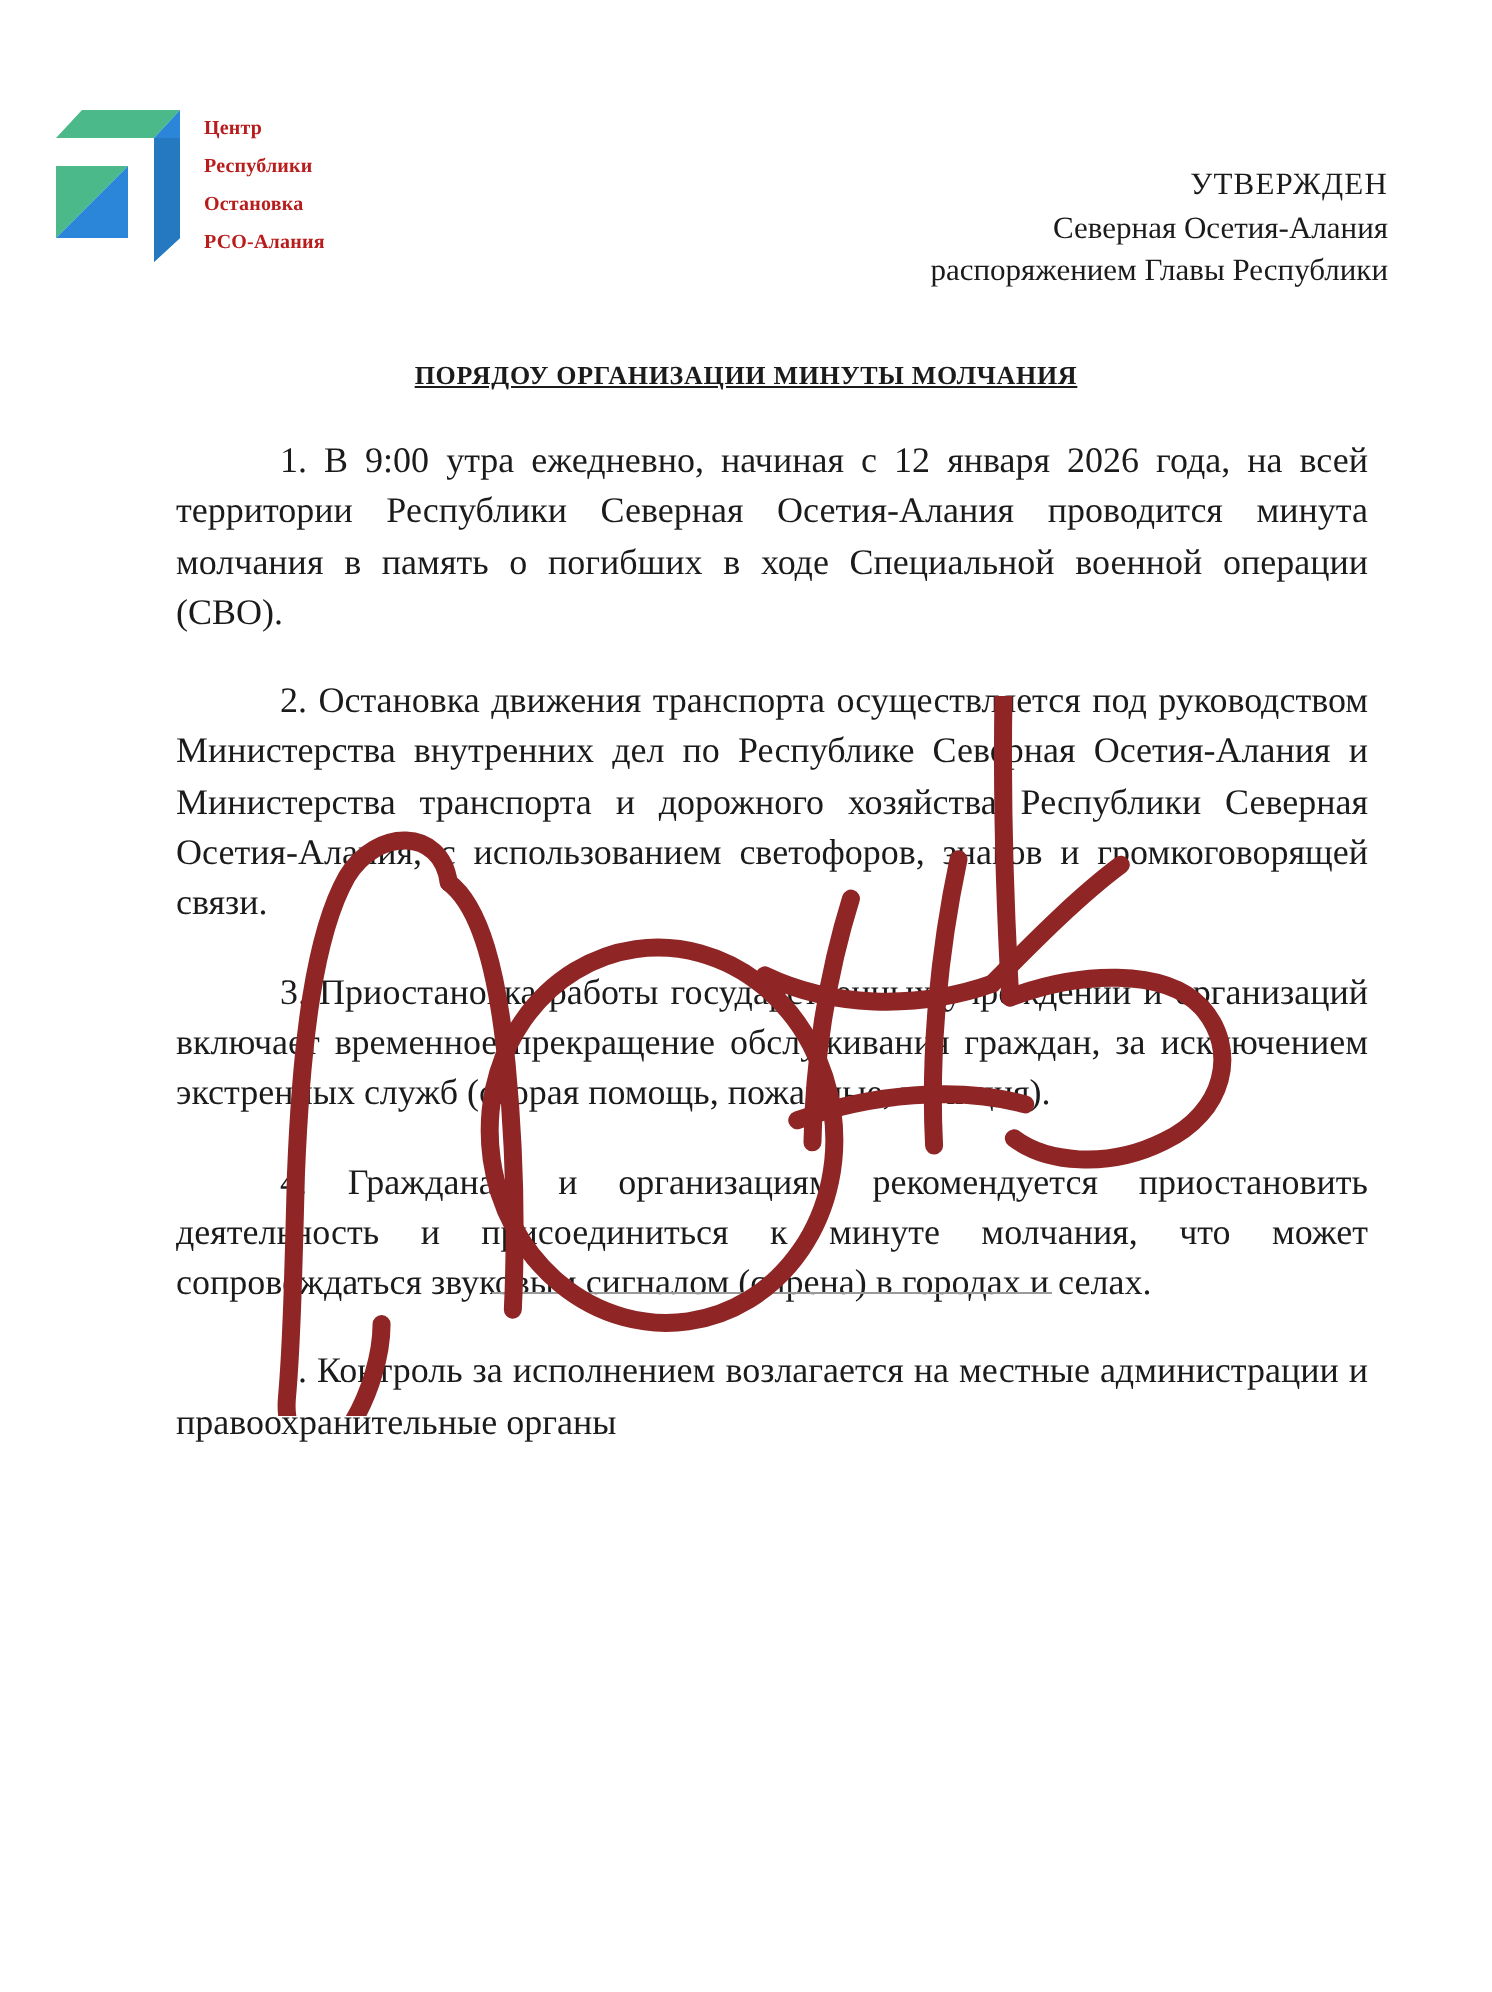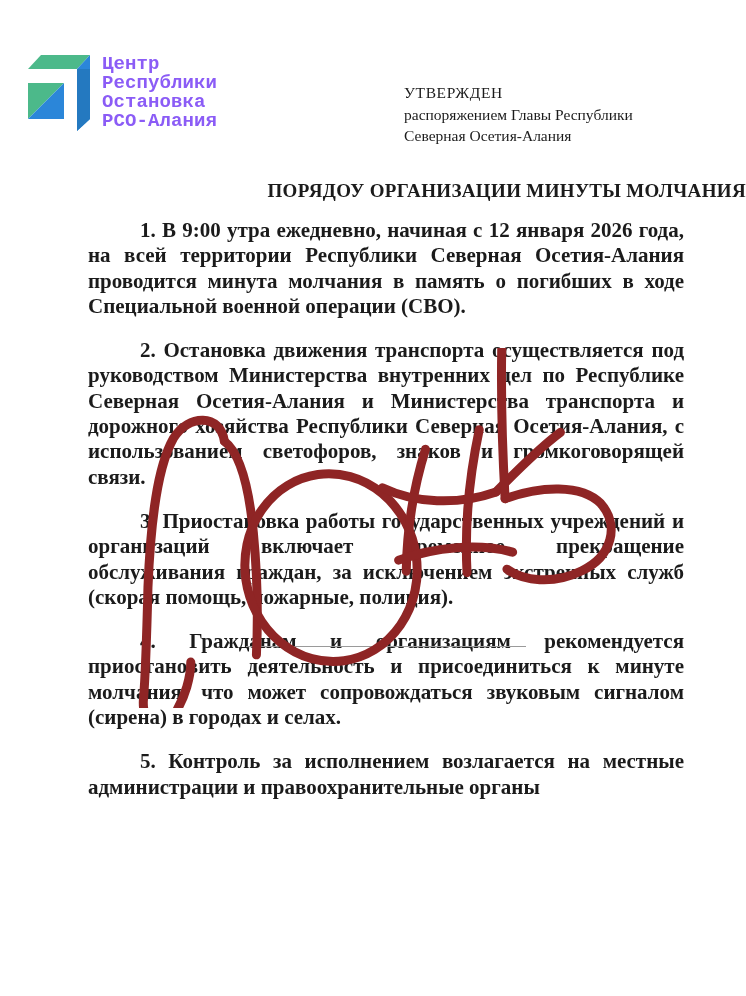--- a/index.html
+++ b/index.html
@@ -27,74 +27,74 @@
     align-items: flex-start;
     gap: 10px;
   }
   #logo-mark {
     width: 68px;
     height: 80px;
     flex: 0 0 auto;
     display: block;
   }
   #logo-text {
-    font-family: Liberation Mono, monospace;
+    font-family: Liberation Serif, serif;
     font-weight: bold;
-    font-size: 19px;
+    font-size: 10px;
     line-height: 19px;
-    color: #8b5cf6;
+    color: #b91c1c;
     letter-spacing: 0.1px;
     padding-top: 2px;
     white-space: nowrap;
   }
   #logo-text .lt-line { display: block; }
 
   
   #approval {
     position: absolute;
     left: 404px;
     top: 82px;
     width: 290px;
-    text-align: left;
+    text-align: right;
     font-size: 15.5px;
     line-height: 21.5px;
   }
   #approval .ap-head {
     display: block;
     letter-spacing: 0.6px;
   }
   #approval .ap-line { display: block; }
 
   
   #doc-title {
     position: absolute;
     left: 0;
     right: 0;
     top: 180px;
-    text-align: right;
+    text-align: center;
     font-weight: bold;
-    font-size: 19px;
+    font-size: 13px;
     letter-spacing: 0.35px;
+    text-decoration: underline;
   }
 
   
   #body-text {
     position: absolute;
     left: 88px;
     top: 218px;
     width: 596px;
   }
   #body-text p {
     margin: 0 0 19px 0;
     text-align: justify;
     text-indent: 52px;
-    font-size: 21px;
+    font-size: 18px;
     line-height: 25.3px;
     text-justify: inter-word;
-    font-weight: bold;
   }
   #body-text p:last-child { margin-bottom: 0; }
 
   
   #sign-rule {
     position: absolute;
     left: 246px;
     top: 646px;
     width: 280px;
     height: 1px;
@@ -134,22 +134,22 @@
     <div id="logo-text">
       <span class="lt-line">Центр</span>
       <span class="lt-line">Республики</span>
       <span class="lt-line">Остановка</span>
       <span class="lt-line">РСО-Алания</span>
     </div>
   </div>
 
   <div id="approval">
     <span class="ap-head">УТВЕРЖДЕН</span>
+    <span class="ap-line">Северная Осетия-Алания</span>
     <span class="ap-line">распоряжением Главы Республики</span>
-    <span class="ap-line">Северная Осетия-Алания</span>
   </div>
 
   <div id="doc-title">ПОРЯДОУ ОРГАНИЗАЦИИ МИНУТЫ МОЛЧАНИЯ</div>
 
   <div id="body-text">
     <p>1. В 9:00 утра ежедневно, начиная с 12 января 2026 года, на всей территории Республики Северная Осетия-Алания проводится минута молчания в память о погибших в ходе Специальной военной операции (СВО).</p>
     <p>2. Остановка движения транспорта осуществляется под руководством Министерства внутренних дел по Республике Северная Осетия-Алания и Министерства транспорта и дорожного хозяйства Республики Северная Осетия-Алания, с использованием светофоров, знаков и громкоговорящей связи.</p>
     <p>3. Приостановка работы государственных учреждений и организаций включает временное прекращение обслуживания граждан, за исключением экстренных служб (скорая помощь, пожарные, полиция).</p>
     <p>4. Гражданам и организациям рекомендуется приостановить деятельность и присоединиться к минуте молчания, что может сопровождаться звуковым сигналом (сирена) в городах и селах.</p>
     <p>5. Контроль за исполнением возлагается на местные администрации и правоохранительные органы</p>

